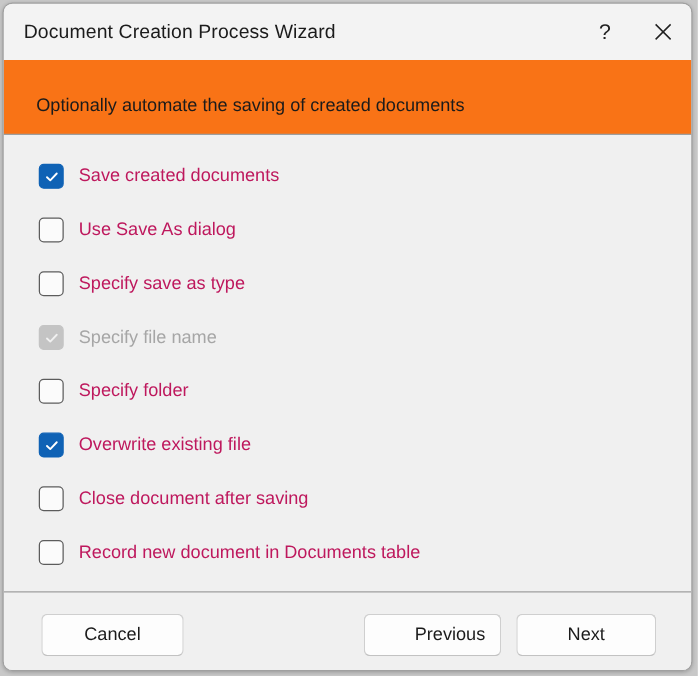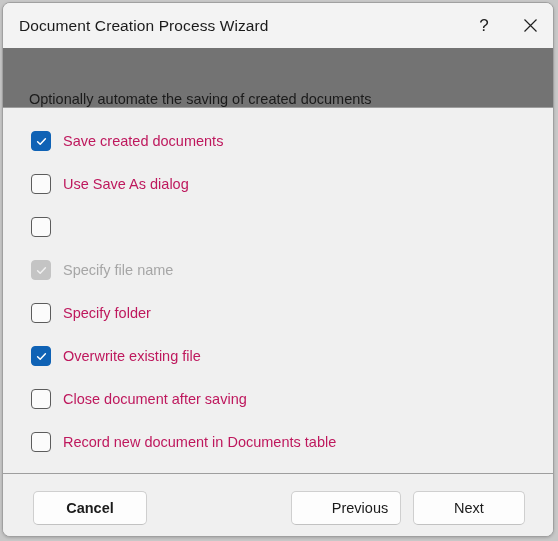--- a/index.html
+++ b/index.html
@@ -64,23 +64,23 @@
     padding: 0;
     cursor: default;
   }
   .tb-btn.help { font-size: 17px; font-family: "Liberation Sans", sans-serif; }
   .tb-btn.close svg { display: block; }
 
   
   .subtitle-band {
     height: 60px;
     min-height: 60px;
-    background: #737373;
-    display: flex;
-    align-items: flex-end;
+    background: #f97316;
+    display: flex;
+    align-items: center;
     border-bottom: 1px solid #9e9e9e;
     box-sizing: border-box;
   }
   .subtitle-text {
     font-size: 14.5px;
     color: #1b1b1b;
     margin-left: 26px;
     margin-top: 14px;
     white-space: nowrap;
   }
@@ -153,21 +153,21 @@
     border-radius: 5px;
     font-family: "Liberation Sans", sans-serif;
     font-size: 14.5px;
     color: #1b1b1b;
     padding: 0;
     cursor: default;
     display: flex;
     align-items: center;
     justify-content: center;
   }
-  .btn-cancel   { left: 30px;  width: 114px; font-weight: bold; }
+  .btn-cancel   { left: 30px;  width: 114px; }
   .btn-previous { left: 288px; width: 110px; padding-left: 28px; }
   .btn-next     { left: 410px; width: 112px; }
 </style>
 </head>
 <body>
 
 <div class="window">
 
   <div class="titlebar">
     <div class="title-text">Document Creation Process Wizard</div>
@@ -201,20 +201,21 @@
       <span class="check-label">Save created documents</span>
     </div>
 
     <div class="check-row">
       <span class="cb unchecked"></span>
       <span class="check-label">Use Save As dialog</span>
     </div>
 
     <div class="check-row">
       <span class="cb unchecked"></span>
+      <span class="check-label">Specify save as type</span>
     </div>
 
     <div class="check-row">
       <span class="cb disabled">
         <svg width="13" height="13" viewBox="0 0 13 13">
             <path d="M2.6 6.8 L5.2 9.3 L10.4 3.8" stroke="#f0f0f0" stroke-width="1.5" fill="none" stroke-linecap="round" stroke-linejoin="round"></path>
           </svg>
       </span>
       <span class="check-label dim">Specify file name</span>
     </div>

